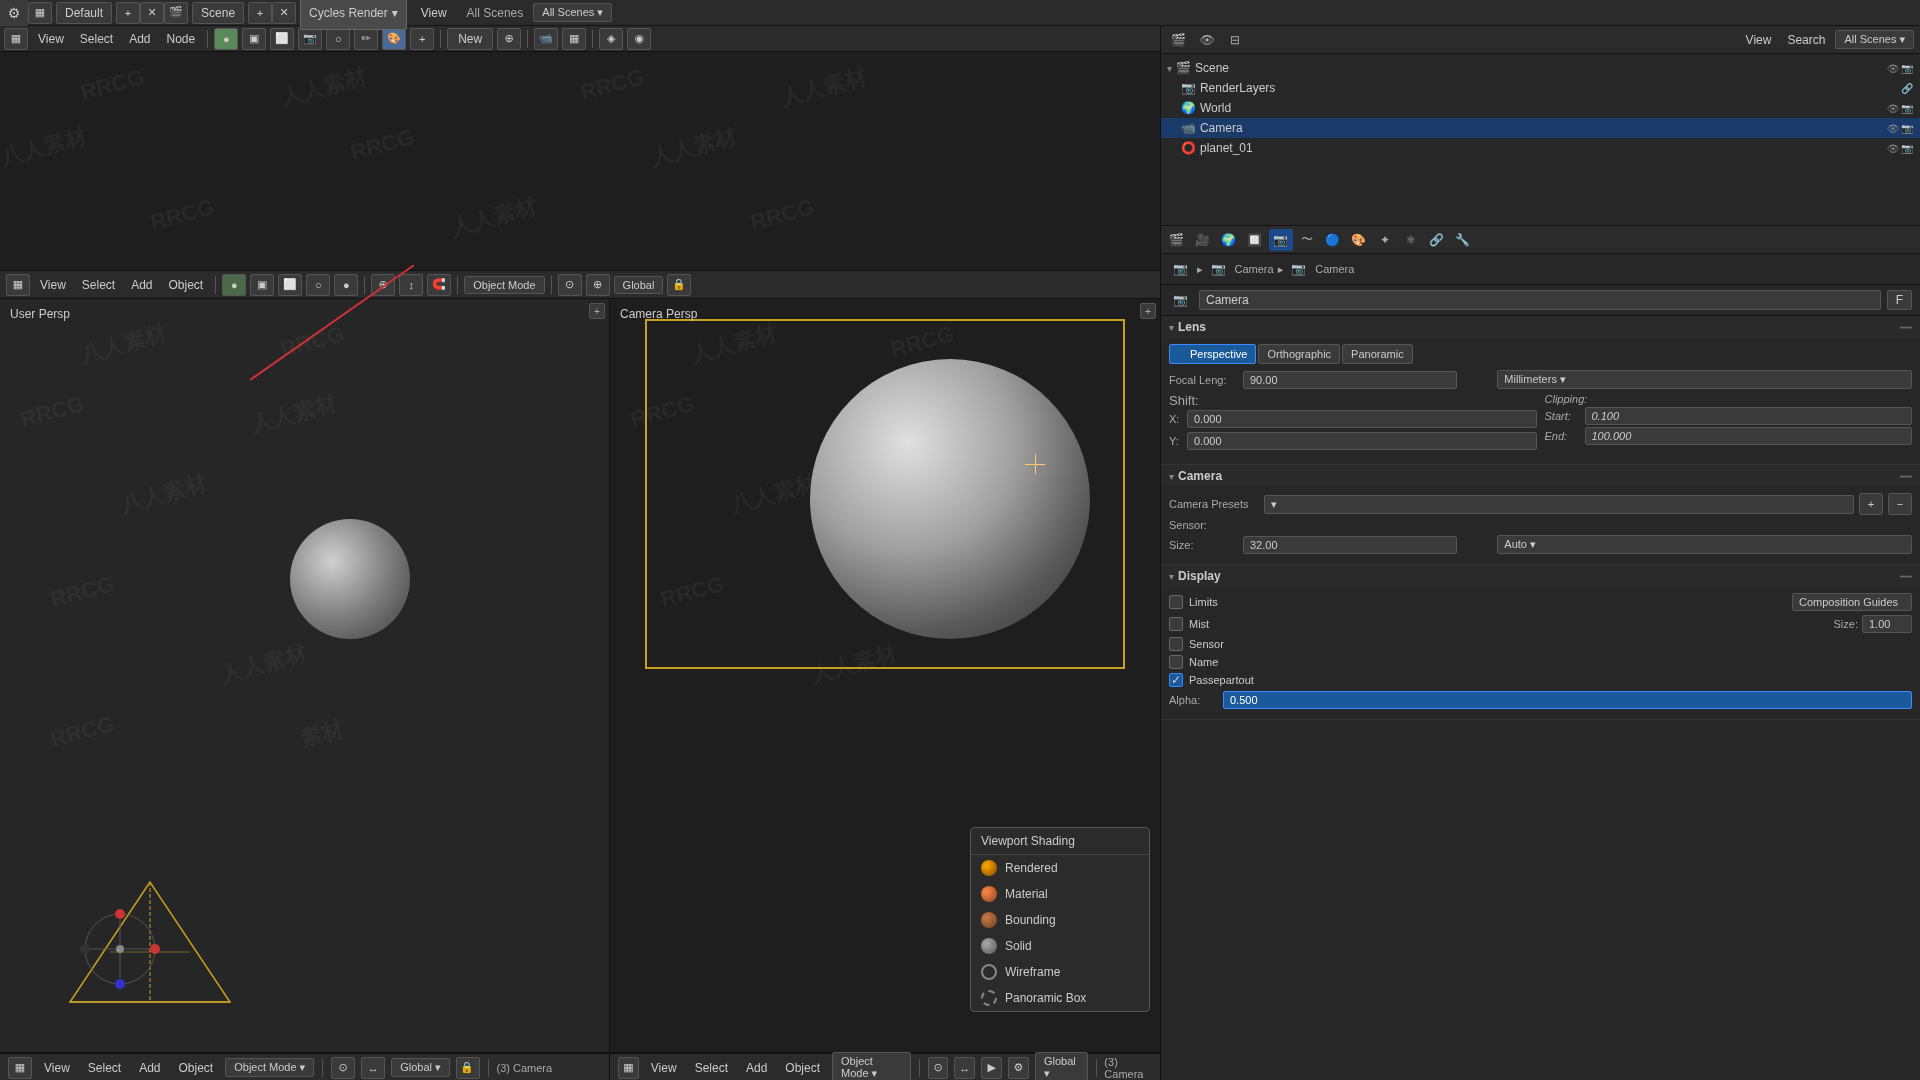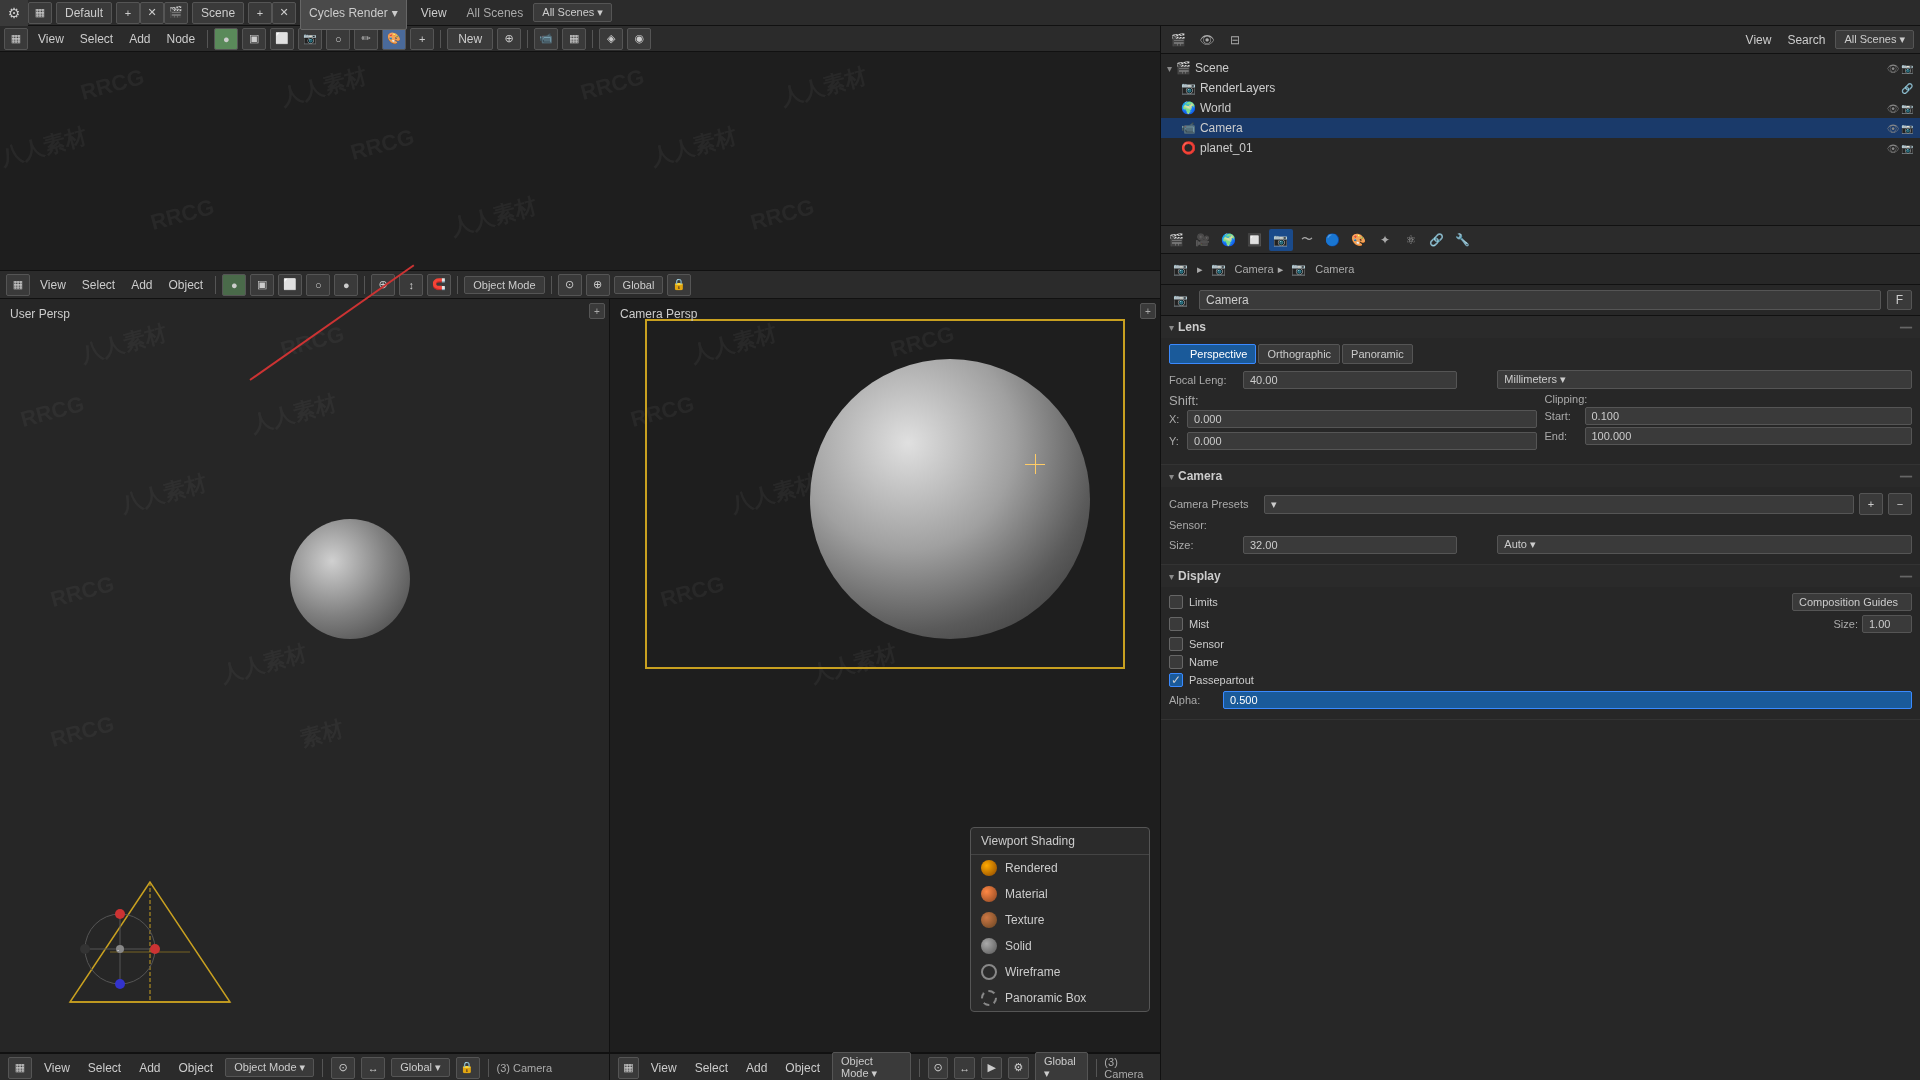--- a/index.html
+++ b/index.html
@@ -759,21 +759,21 @@
             <div class="shading-item">
               <div class="shading-dot dot-rendered"></div>
               <span>Rendered</span>
             </div>
             <div class="shading-item">
               <div class="shading-dot dot-material"></div>
               <span>Material</span>
             </div>
             <div class="shading-item">
               <div class="shading-dot dot-texture"></div>
-              <span>Texture</span>
+              <span>Bounding</span>
             </div>
             <div class="shading-item">
               <div class="shading-dot dot-solid"></div>
               <span>Solid</span>
             </div>
             <div class="shading-item">
               <div class="shading-dot dot-wireframe"></div>
               <span>Wireframe</span>
             </div>
             <div class="shading-item">
@@ -922,40 +922,40 @@
           <span style="font-size:10px; color:#666;">━━</span>
         </div>
         <div class="prop-section-content">
           <div class="lens-buttons">
             <button class="lens-btn active">Perspective</button>
             <button class="lens-btn">Orthographic</button>
             <button class="lens-btn">Panoramic</button>
           </div>
           <div class="prop-row">
             <span class="prop-label">Focal Leng:</span>
-            <div class="prop-value">40.00</div>
+            <div class="prop-value">90.00</div>
             <div class="prop-value prop-value-wide">Millimeters ▾</div>
           </div>
           <div style="display:flex; gap:8px; margin-bottom:4px;">
             <div style="flex:1;">
               <div style="font-size:13px; color:#aaa; margin-bottom:2px;">Shift:</div>
               <div class="prop-row-xy">
                 <div class="prop-xy-item">
                   <span class="prop-xy-label">X:</span>
                   <div class="prop-value">0.000</div>
                 </div>
               </div>
               <div class="prop-row-xy">
                 <div class="prop-xy-item">
                   <span class="prop-xy-label">Y:</span>
                   <div class="prop-value">0.000</div>
                 </div>
               </div>
             </div>
-            <div style="flex:1;">
+            <div style="flex:1;font-style:italic;">
               <div style="font-size:11px; color:#aaa; margin-bottom:2px;">Clipping:</div>
               <div class="prop-row" style="margin-bottom:2px;">
                 <span style="font-size:11px; color:#aaa; flex:0 0 36px;">Start:</span>
                 <div class="prop-value">0.100</div>
               </div>
               <div class="prop-row">
                 <span style="font-size:11px; color:#aaa; flex:0 0 36px;">End:</span>
                 <div class="prop-value">100.000</div>
               </div>
             </div>

